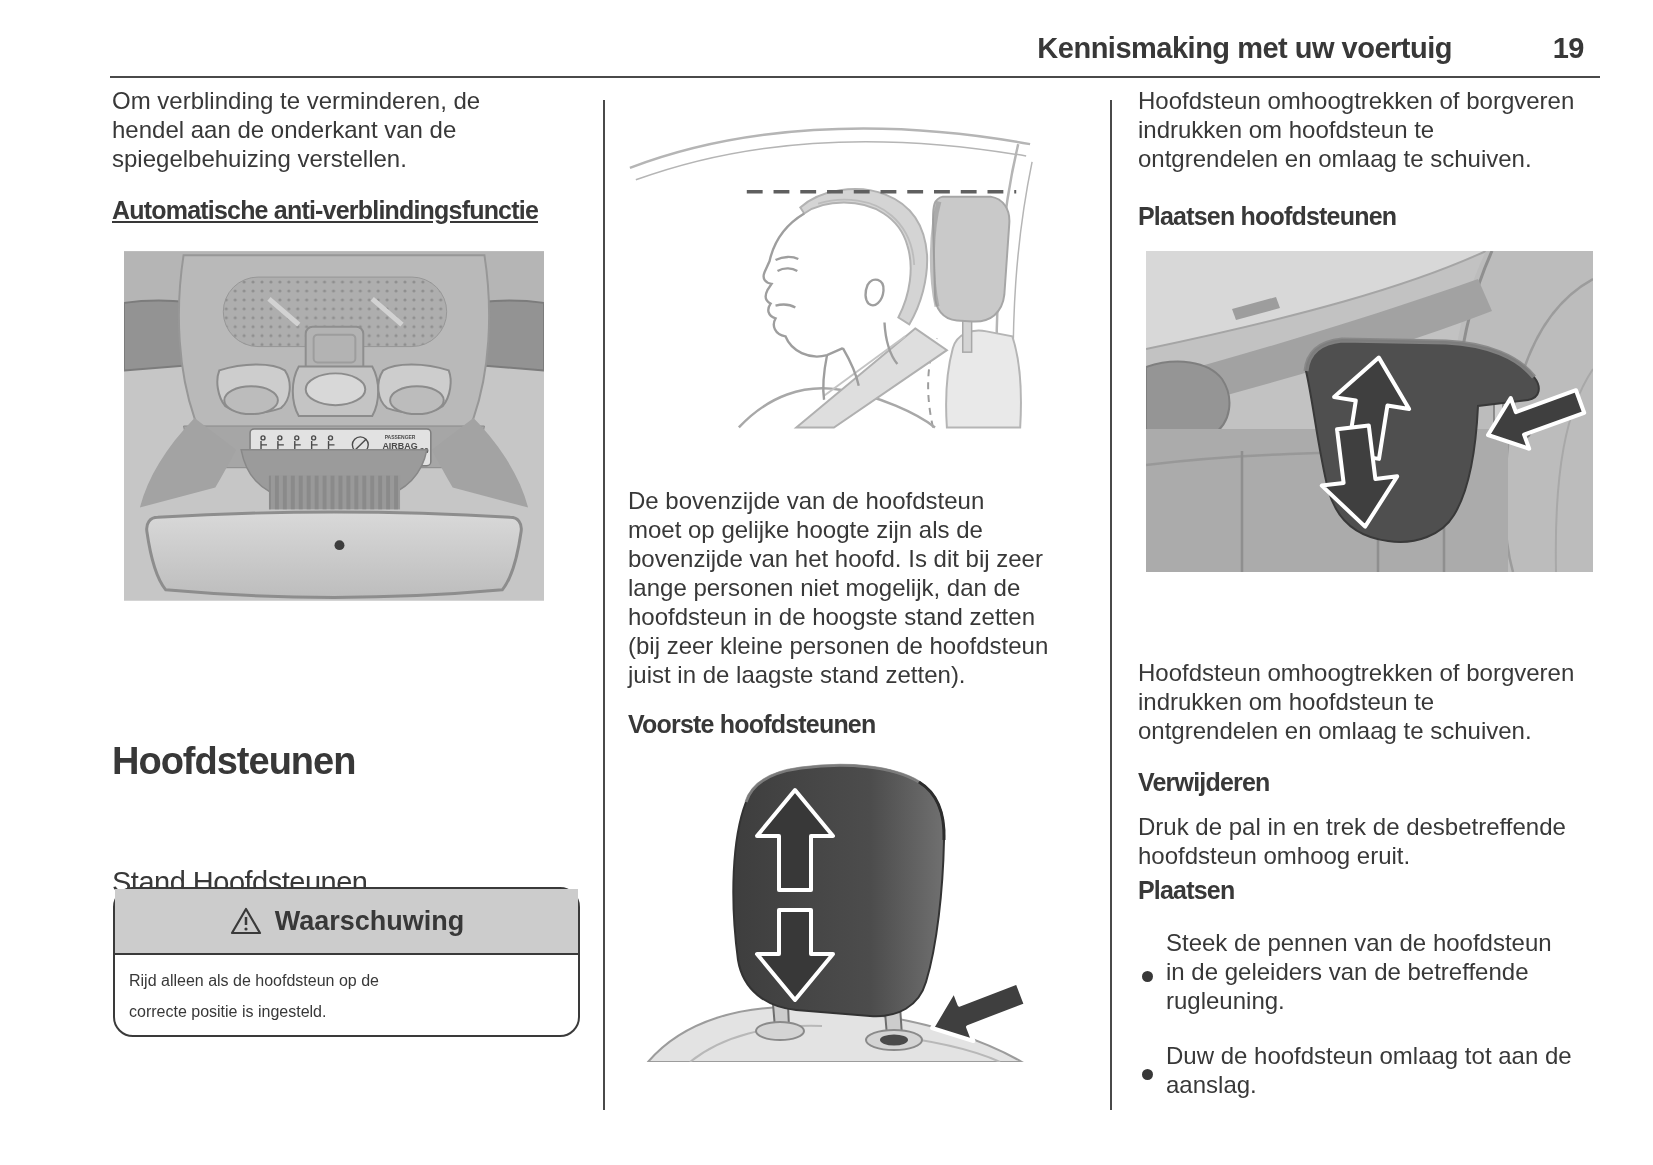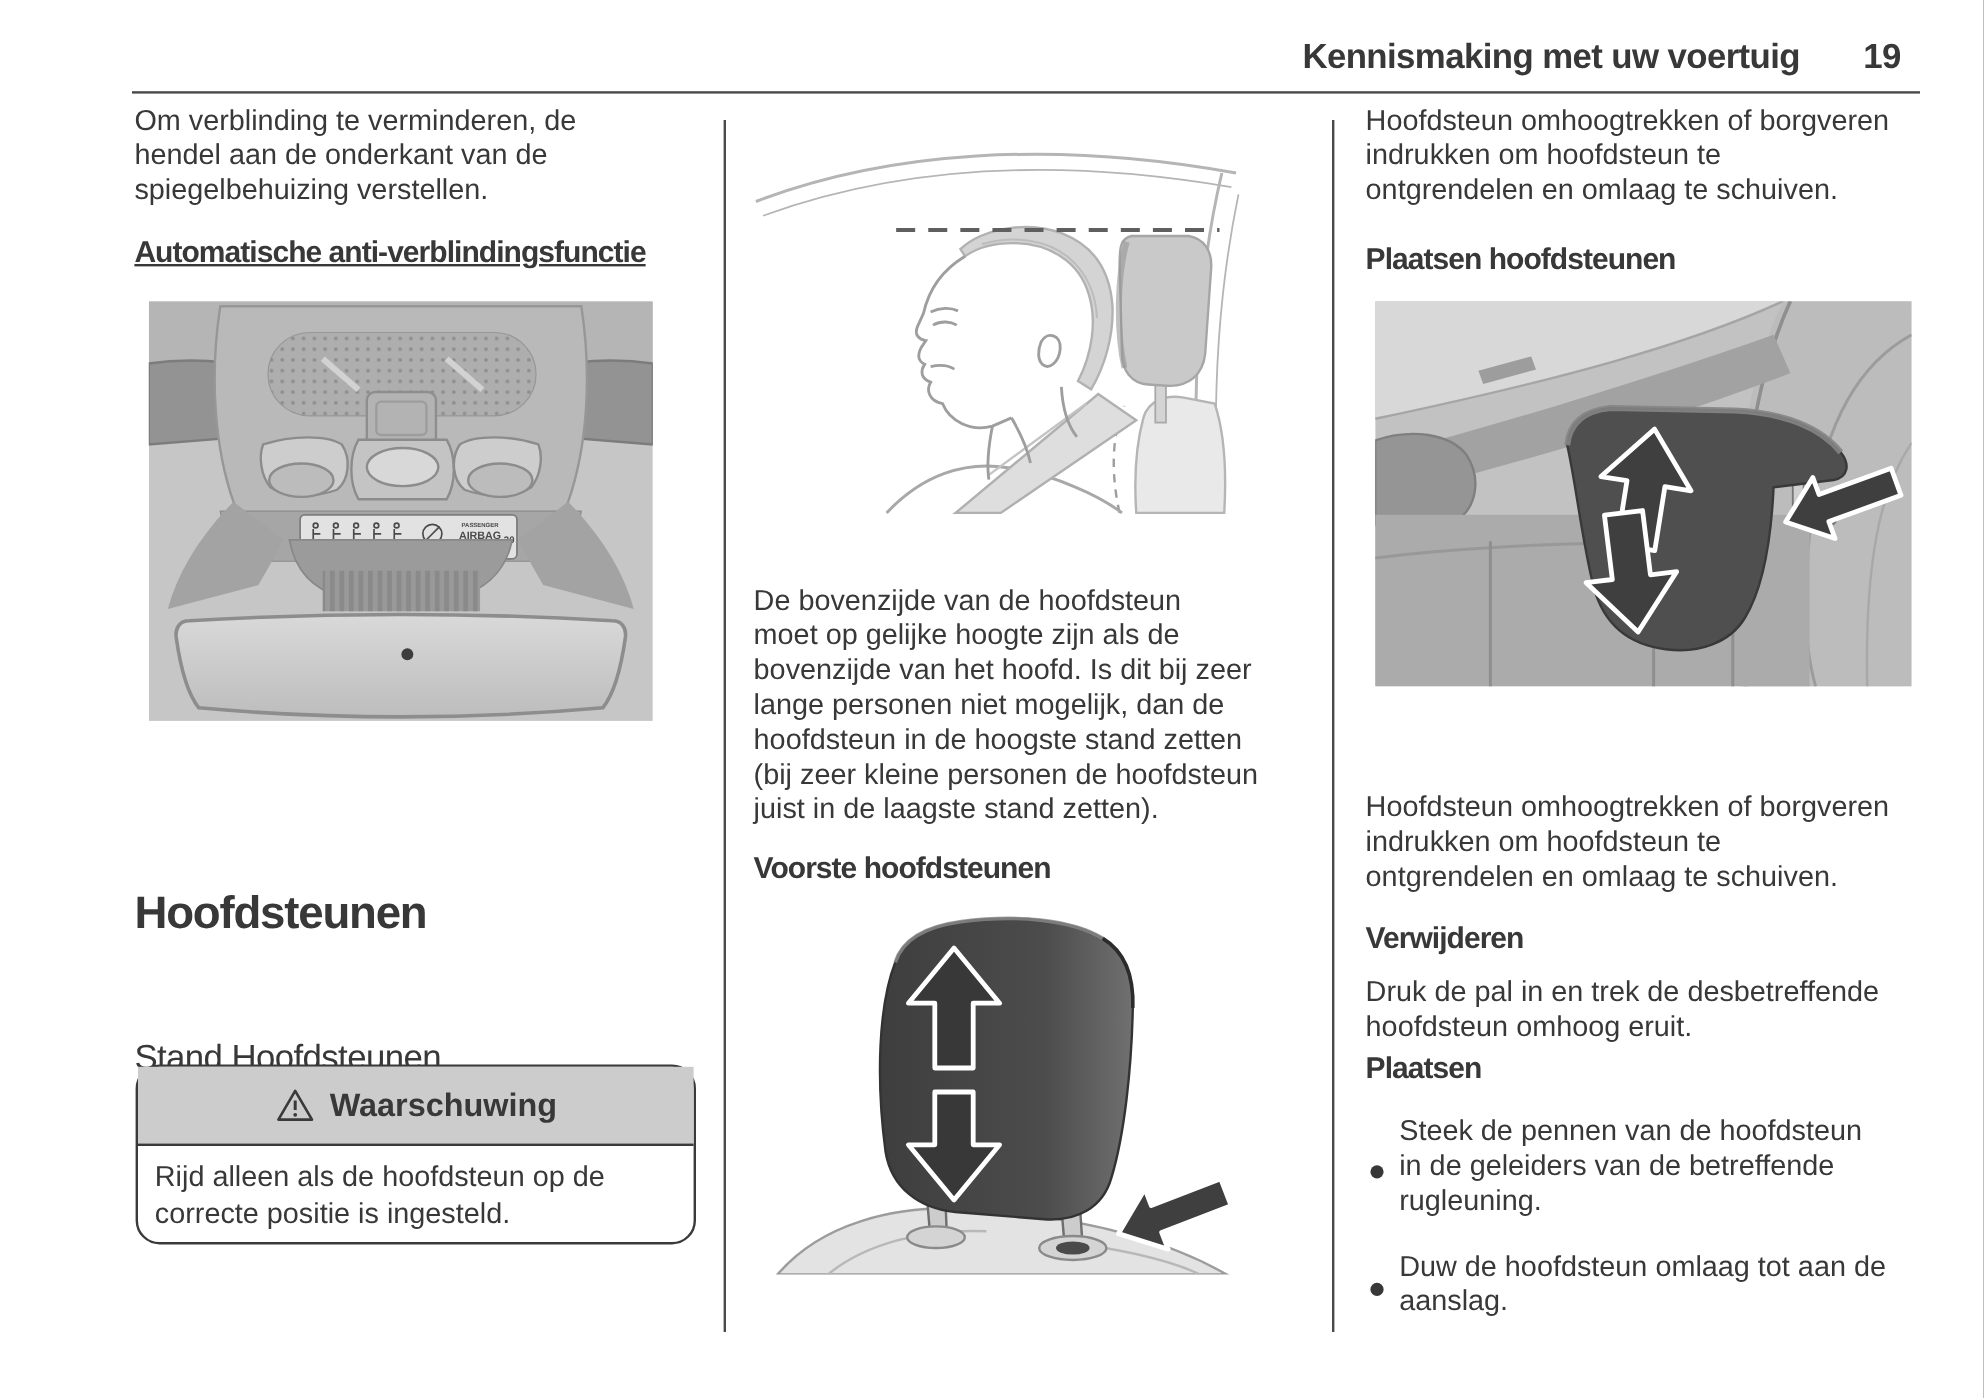--- a/index.html
+++ b/index.html
@@ -19,32 +19,32 @@
   .h-sub{font-size:29px;font-weight:normal;letter-spacing:-0.5px;white-space:nowrap;margin-top:46px;}
   .hdr-title{font-size:29px;font-weight:bold;letter-spacing:-0.5px;}
   .rule{background:#4a4a4a;height:2px;}
   .vdiv{background:#4a4a4a;width:2px;}
   .warnbox{border:2px solid #3a3a3a;background:#fff;}
   .warnhead{
     height:64px;background:#cccccc;border-bottom:2px solid #3a3a3a;
     display:flex;align-items:center;justify-content:center;gap:12px;
     font-size:27px;font-weight:bold;
   }
-  .warnbody{padding:10px 22px 8px 14px;font-size:24px;line-height:31px;}
+  .warnbody{padding:10px 22px 8px 14px;font-size:16px;line-height:31px;}
   .warnbody div{white-space:nowrap;}
   .bullet-item{display:flex;align-items:center;}
   .bullet-dot{flex:none;width:11px;height:11px;border-radius:50%;background:#383838;margin:9px 13px 0 2px;}
   svg{display:block;}
 </style>
 </head>
 <body>
 
 <div class="page">
 
-  <div class="abs hdr-title" style="top:32px;left:0;width:1452px;text-align:right;margin-left:48px;">Kennismaking met uw voertuig</div>
+  <div class="abs hdr-title" style="top:32px;left:0;width:1452px;text-align:right;">Kennismaking met uw voertuig</div>
   <div class="abs hdr-title" style="top:32px;left:1436px;width:148px;text-align:right;">19</div>
   <div class="abs rule" style="top:76px;left:110px;width:1490px;"></div>
 
   <div class="abs vdiv" style="left:603px;top:100px;height:1010px;"></div>
   <div class="abs vdiv" style="left:1110px;top:100px;height:1010px;"></div>
 
   <div class="abs body-text" style="left:112px;top:86px;">
       <div>Om verblinding te verminderen, de</div>
       <div>hendel aan de onderkant van de</div>
       <div>spiegelbehuizing verstellen.</div>

